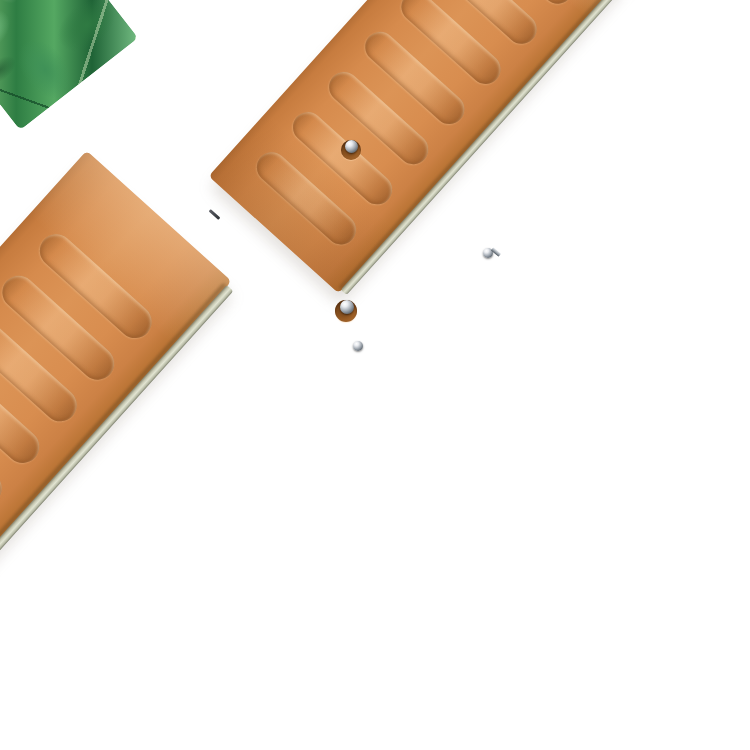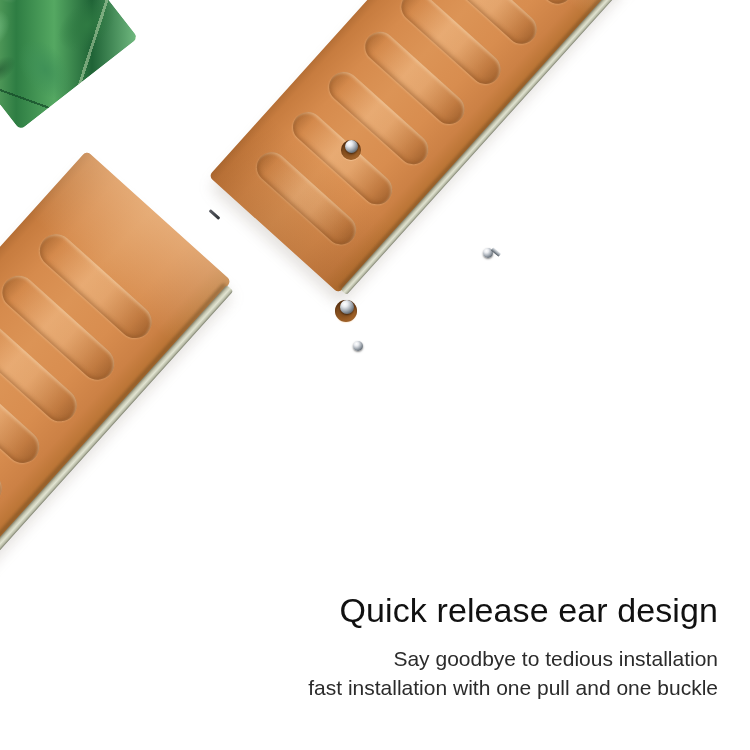--- a/index.html
+++ b/index.html
@@ -247,21 +247,14 @@
     <div class="pin-well" style="left:335px; top:300px; width:22px; height:22px;"></div>
     <div class="pin-ball" style="left:340px; top:300px; width:14px; height:14px;"></div>
   </div>
 
   <div>
     <div class="pin-ball" style="left:353px; top:341px; width:10px; height:10px;"></div>
   </div>
 
   <div class="pin-needle" style="left:208px; top:213px; width:13px; height:3px; transform: rotate(42deg);"></div>
 
-  <div class="caption">
-    <div class="headline">Quick release ear design</div>
-    <div class="sub">
-      <div class="subline">Say goodbye to tedious installation</div>
-      <div class="subline">fast installation with one pull and one buckle</div>
-    </div>
-  </div>
 
 </div>
 
 </body></html>

